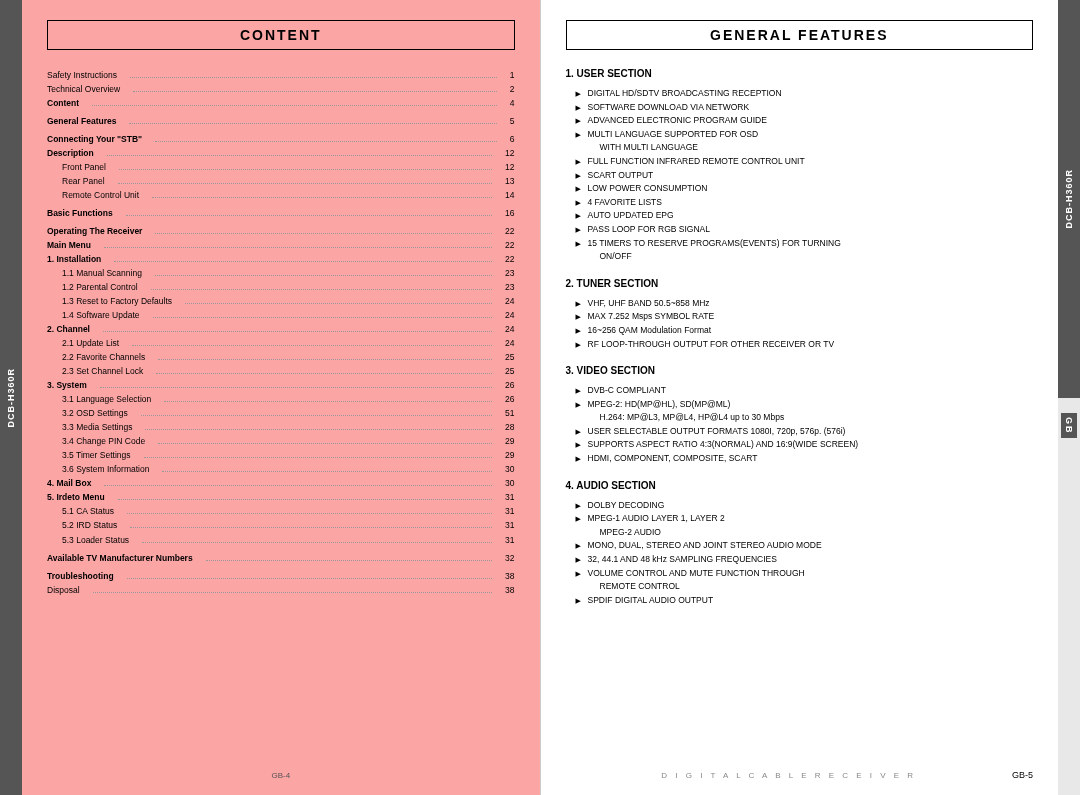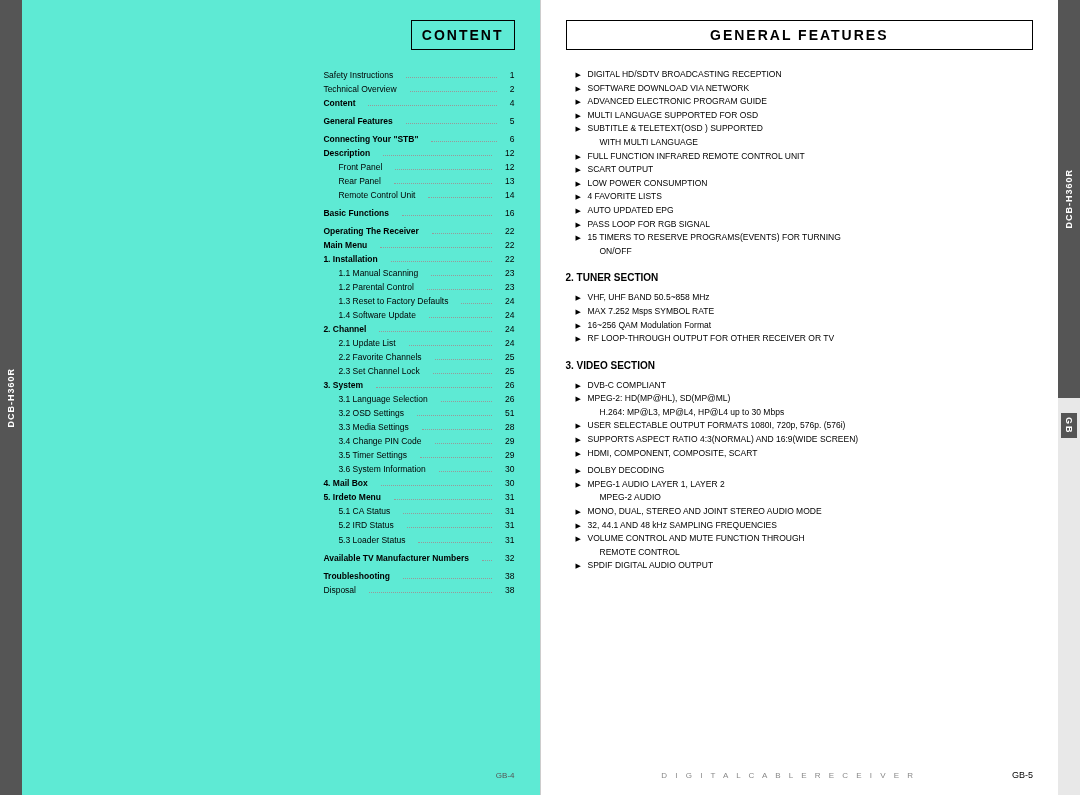--- a/index.html
+++ b/index.html
@@ -41,26 +41,25 @@
     }
 
     .main-content {
       flex: 1;
       display: flex;
       background: white;
     }
 
     .left-page {
       flex: 1;
-      background: #5eead4;
+      background: #fca5a5;
       padding: 20px 25px 15px 25px;
       border-right: 1px solid #ccc;
       display: flex;
       flex-direction: column;
-      align-items: flex-end;
     }
 
     .right-page {
       flex: 1;
       background: white;
       padding: 20px 25px 15px 25px;
       display: flex;
       flex-direction: column;
     }
 
@@ -365,26 +364,26 @@
       <span>GB-4</span>
     </div>
   </div>
 
   <div class="right-page">
     <div class="page-title-box">
       <h1>GENERAL FEATURES</h1>
     </div>
     <div id="features-container">
 
+    <div class="section-header">1. USER SECTION</div>
         <ul class="feature-list">
           <li>DIGITAL HD/SDTV BROADCASTING RECEPTION</li>
           <li>SOFTWARE DOWNLOAD VIA NETWORK</li>
           <li>ADVANCED ELECTRONIC PROGRAM GUIDE</li>
           <li>MULTI LANGUAGE SUPPORTED FOR OSD</li>
-          <li>SUBTITLE &amp; TELETEXT(OSD ) SUPPORTED</li>
           <li class="indent">WITH MULTI LANGUAGE</li>
           <li>FULL FUNCTION INFRARED REMOTE CONTROL UNIT</li>
           <li>SCART OUTPUT</li>
           <li>LOW POWER CONSUMPTION</li>
           <li>4 FAVORITE LISTS</li>
           <li>AUTO UPDATED EPG</li>
           <li>PASS LOOP FOR RGB SIGNAL</li>
           <li>15 TIMERS TO RESERVE PROGRAMS(EVENTS) FOR TURNING</li>
           <li class="indent">ON/OFF</li>
         </ul>
@@ -397,20 +396,21 @@
         </ul>
         <div class="section-header">3. VIDEO SECTION</div>
         <ul class="feature-list">
           <li>DVB-C COMPLIANT</li>
           <li>MPEG-2: HD(MP@HL), SD(MP@ML)</li>
           <li class="indent">H.264: MP@L3, MP@L4, HP@L4 up to 30 Mbps</li>
           <li>USER SELECTABLE OUTPUT FORMATS 1080I, 720p, 576p. (576i)</li>
           <li>SUPPORTS ASPECT RATIO 4:3(NORMAL) AND 16:9(WIDE SCREEN)</li>
           <li>HDMI, COMPONENT, COMPOSITE, SCART</li>
         </ul>
+        <div class="section-header">4. AUDIO SECTION</div>
         <ul class="feature-list">
           <li>DOLBY DECODING</li>
           <li>MPEG-1 AUDIO LAYER 1, LAYER 2</li>
           <li class="indent">MPEG-2 AUDIO</li>
           <li>MONO, DUAL, STEREO AND JOINT STEREO AUDIO MODE</li>
           <li>32, 44.1 AND 48 kHz SAMPLING FREQUENCIES</li>
           <li>VOLUME CONTROL AND MUTE FUNCTION THROUGH</li>
           <li class="indent">REMOTE CONTROL</li>
           <li>SPDIF DIGITAL AUDIO OUTPUT</li>
         </ul>

